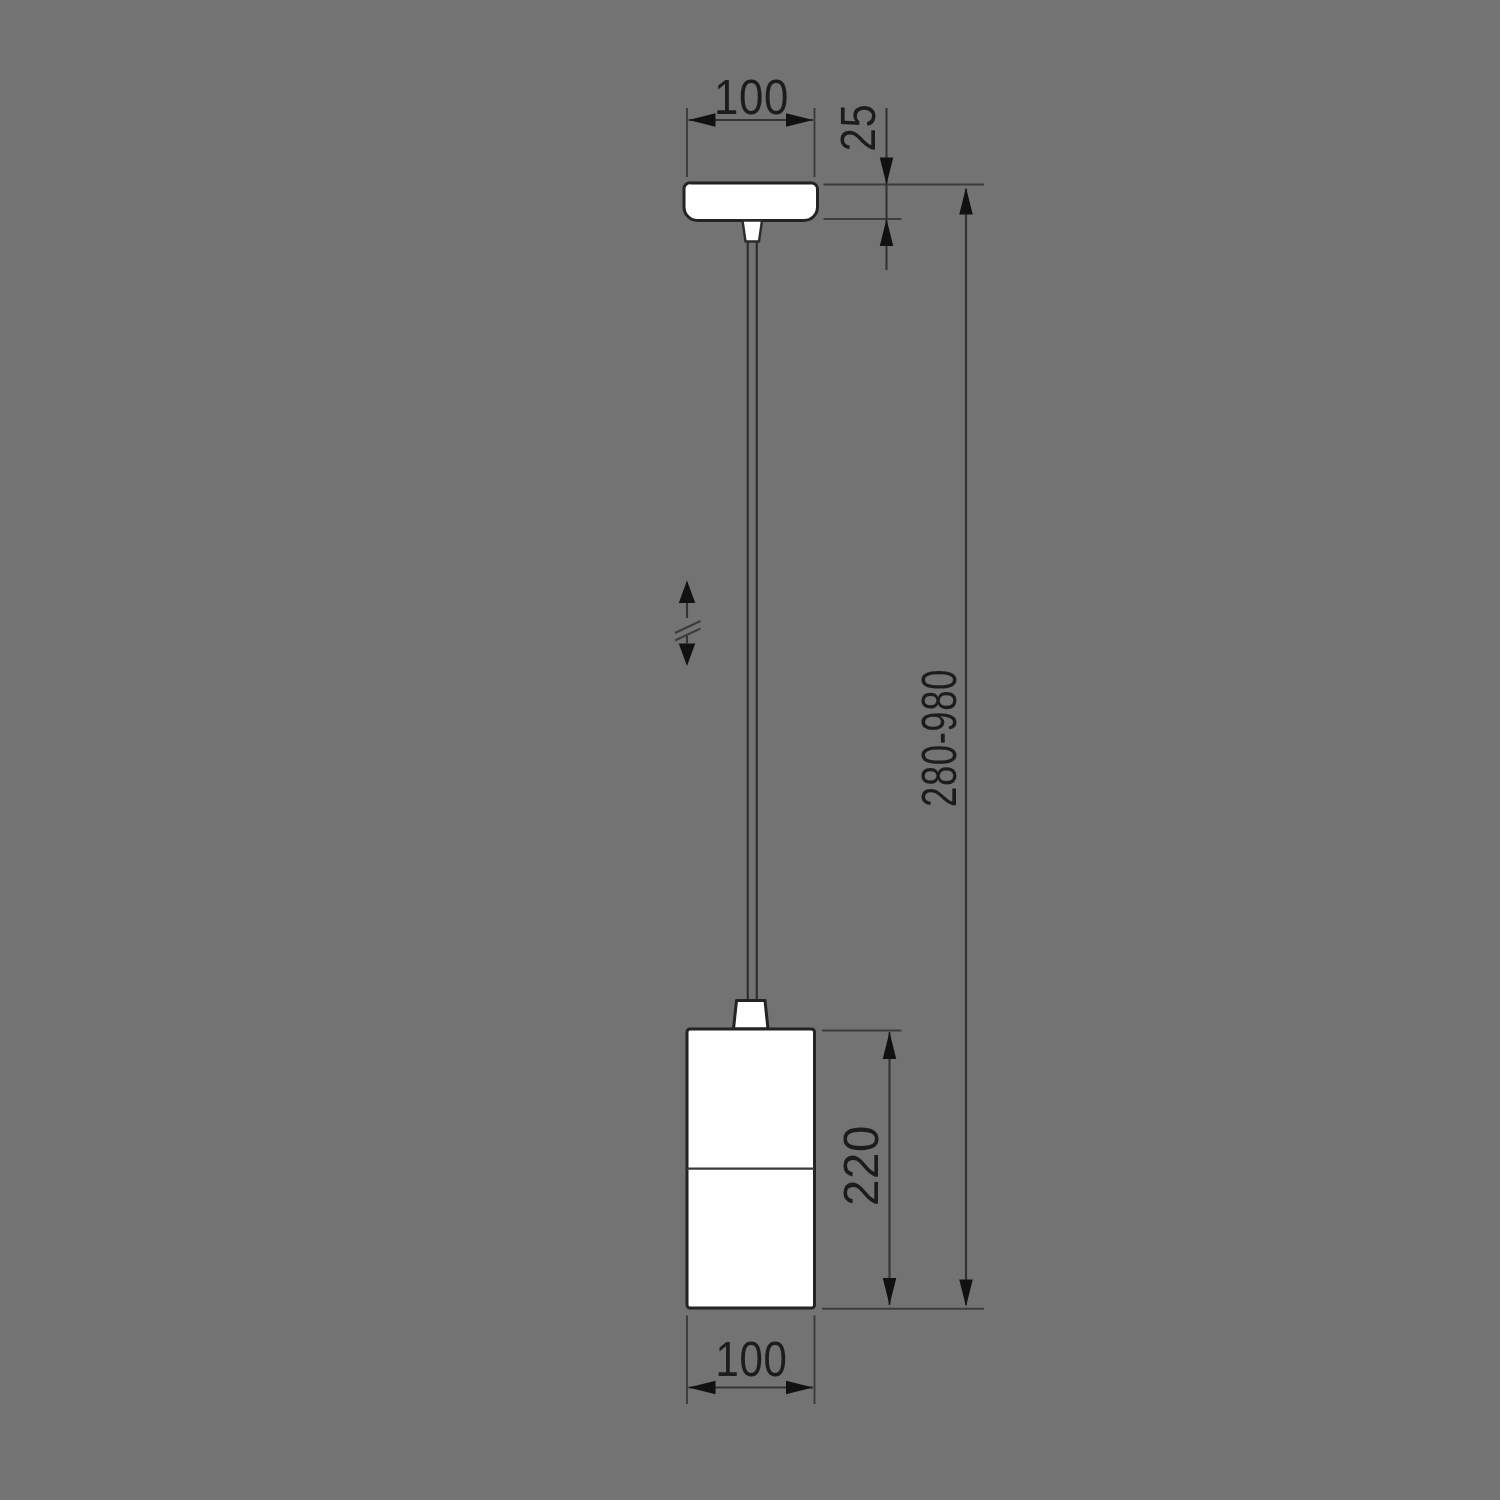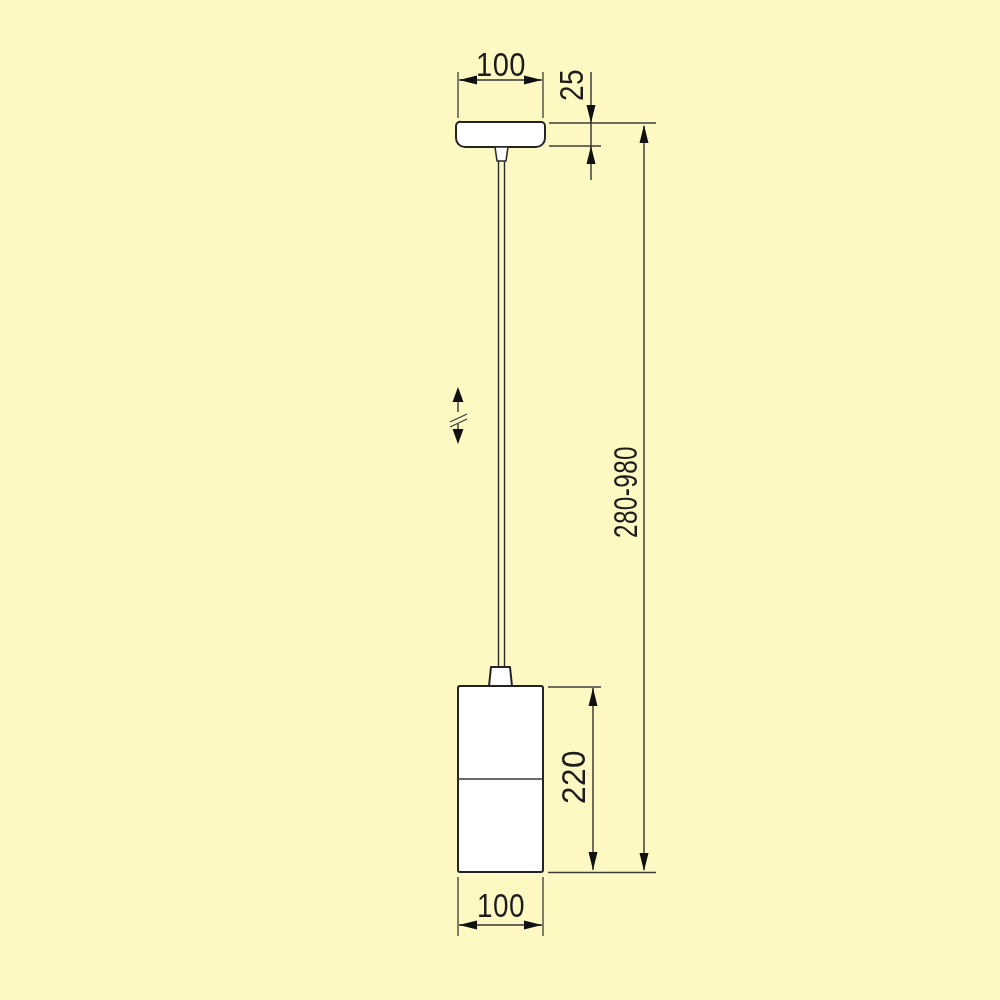--- a/index.html
+++ b/index.html
@@ -5,21 +5,21 @@
   html, body {
     margin: 0;
     padding: 0;
     background: #ffffff;
     font-family: "Liberation Sans", sans-serif;
   }
   .stage {
     position: relative;
     width: 1000px;
     height: 1000px;
-    background: #fef9c3;
+    background: #737373;
     overflow: hidden;
   }
   svg { display: block; }
   .outline {
     fill: #ffffff;
     stroke: #232323;
     stroke-width: 2;
     stroke-linejoin: round;
   }
   .outline-thin {

